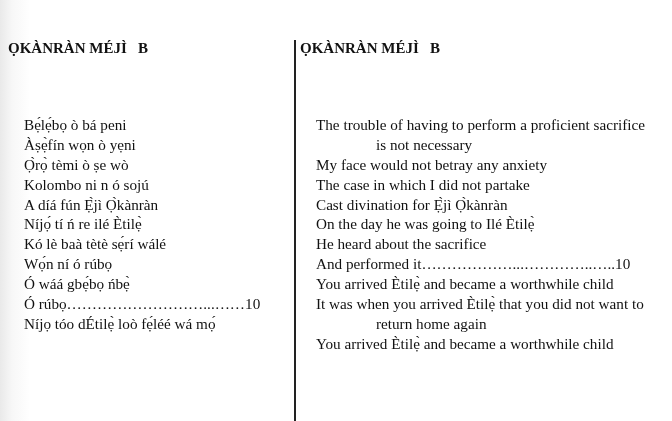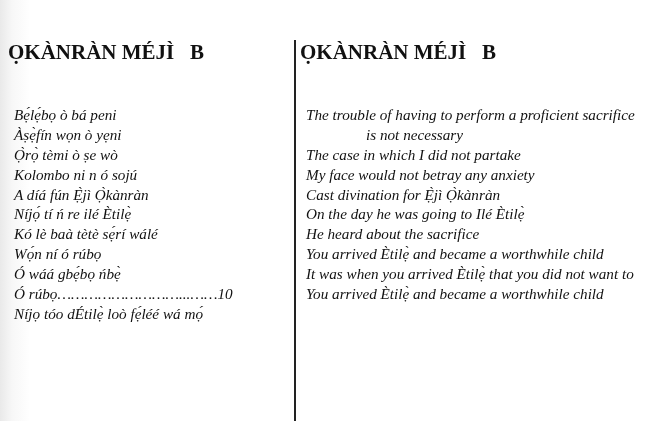--- a/index.html
+++ b/index.html
@@ -6,24 +6,24 @@
   body {
     width: 672px; height: 421px; overflow: hidden; position: relative;
     background: linear-gradient(to right, #e9e9e9 0px, #f7f7f7 12px, #ffffff 30px, #ffffff 100%);
     font-family: "Liberation Serif", "DejaVu Serif", serif;
     color: #111;
   }
   .col { position: absolute; top: 0; }
   .col-left { left: 8px; width: 284px; }
   .col-right { left: 300px; width: 372px; }
   .title {
-    position: absolute; top: 40px; font-weight: bold; font-size: 21px;
+    position: absolute; top: 40px; font-weight: bold; font-size: 15px;
     white-space: pre; letter-spacing: 0;
   }
-  .lines { position: absolute; top: 99px; margin: 6px; padding: 0; list-style: none; font-style: italic; }
+  .lines { position: absolute; top: 99px; margin: 16px; padding: 0; list-style: none; }
   .lines li {
     font-size: 15.2px; line-height: 19.9px; height: 19.9px; white-space: pre;
   }
   .lines li.indent { padding-left: 60px; }
   .divider {
     position: absolute; left: 294px; top: 40px; width: 1.5px; height: 381px;
     background: #222;
   }
 </style>
 </head>
@@ -46,22 +46,24 @@
   </ul>
 </div>
 
 <div class="divider"></div>
 
 <div class="col col-right">
   <div class="title">ỌKÀNRÀN MÉJÌ   B</div>
   <ul class="lines">
     <li>The trouble of having to perform a proficient sacrifice</li>
     <li class="indent">is not necessary</li>
+    <li>My face would not betray any anxiety</li>
     <li>The case in which I did not partake</li>
-    <li>My face would not betray any anxiety</li>
     <li>Cast divination for Ẹ̀jì Ọ̀kànràn</li>
     <li>On the day he was going to Ilé Ètilẹ̀</li>
     <li>He heard about the sacrifice</li>
+    <li>And performed it………………...…………..…..10</li>
     <li>You arrived Ètilẹ̀ and became a worthwhile child</li>
     <li>It was when you arrived Ètilẹ̀ that you did not want to</li>
+    <li class="indent">return home again</li>
     <li>You arrived Ètilẹ̀ and became a worthwhile child</li>
   </ul>
 </div>
 
 </body></html>

